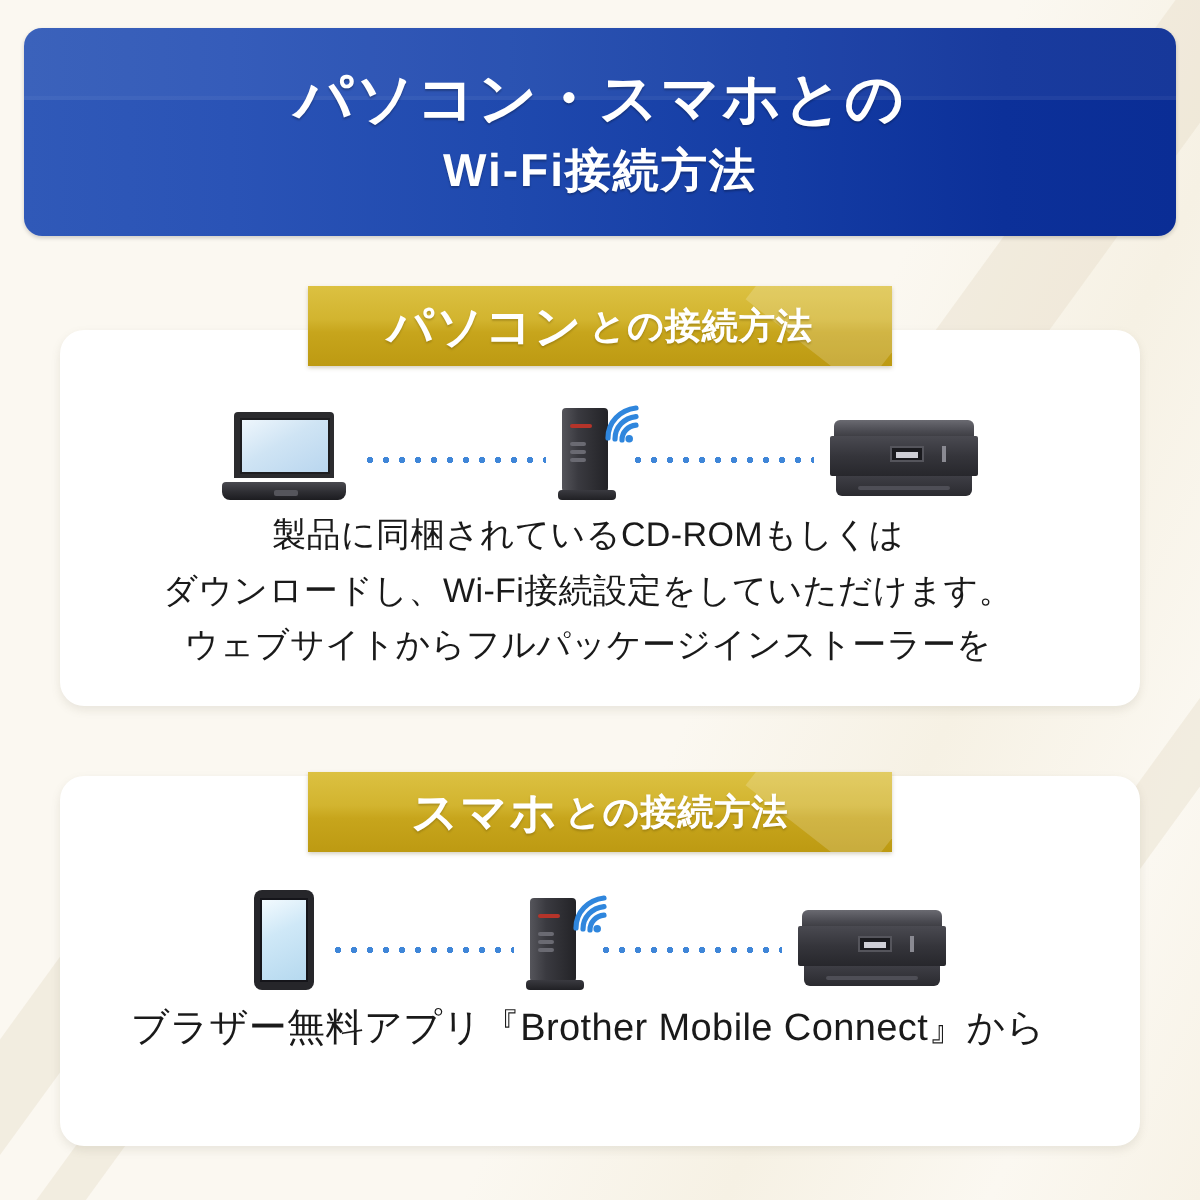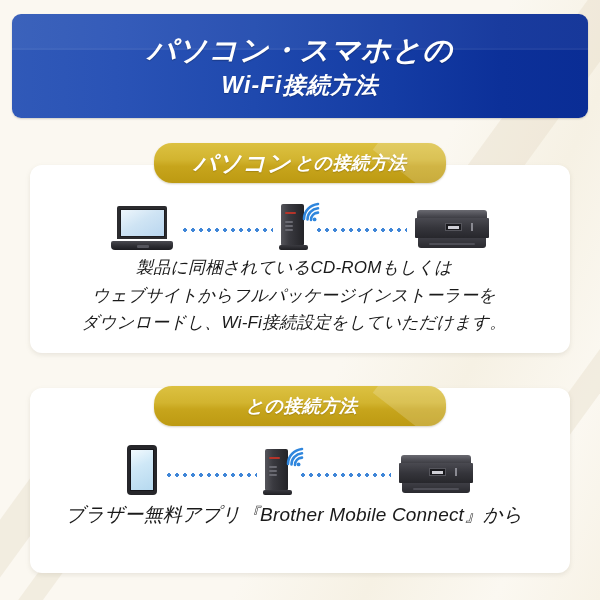--- a/index.html
+++ b/index.html
@@ -8,21 +8,20 @@
     font-family:"Liberation Sans","DejaVu Sans",sans-serif;
     background:#faf7f0;
     overflow:hidden;
     position:relative;
   }
   #page{
     position:absolute;inset:0;
     background:
       linear-gradient(115deg,#fbf8f1 0%,#fbf8f1 58%,#f6f1e4 73%,#fbf8f1 88%,#f7f2e6 100%),
       #faf7f0;
-    font-style: italic;
   }
   
   .bg-streak{position:absolute;background:rgba(229,218,196,.38);transform:rotate(36deg);pointer-events:none;}
   .s1{width:46px;height:360px;left:506px;top:-60px;}
   .s2{width:26px;height:300px;left:566px;top:250px;}
   .s3{width:34px;height:240px;left:-18px;top:430px;}
   .s4{width:20px;height:180px;left:38px;top:486px;}
 
   
   .banner{
@@ -63,21 +62,21 @@
     border-radius:12px;
     box-shadow:0 2px 5px rgba(120,110,90,.14);
   }
   #card-pc{top:165px;height:188px;}
   #card-sp{top:388px;height:185px;}
 
   
   .badge{
     position:absolute;left:50%;transform:translateX(-50%);
     height:40px;min-width:292px;
-    border-radius:18px;
+    border-radius:0;
     background:linear-gradient(180deg,#dcc141 0%,#d2b42f 42%,#c7a51c 58%,#bd9a12 100%);
     box-shadow:0 1px 2px rgba(90,70,10,.25);
     display:flex;align-items:center;justify-content:center;
     padding:0 36px;box-sizing:border-box;
     overflow:hidden;
   }
   .badge:before{
     content:"";position:absolute;right:-12px;top:-26px;width:74px;height:62px;
     background:rgba(255,255,255,.18);transform:rotate(38deg);
   }
@@ -224,27 +223,28 @@
         <div class="btn"></div>
         <div class="tray"></div>
         <div class="trayline"></div>
       </div>
     </div>
 
   </div>
 
   <div class="body-text" id="text-pc">
     <p>製品に同梱されているCD-ROMもしくは</p>
+    <p>ダウンロードし、Wi-Fi接続設定をしていただけます。</p>
     <p>ウェブサイトからフルパッケージインストーラーを</p>
-    <p>ダウンロードし、Wi-Fi接続設定をしていただけます。</p>
   </div>
 
   <div class="card" id="card-sp"></div>
 
   <div class="badge" id="badge-sp">
+    <span class="badge-text badge-big">スマホ</span>
     <span class="badge-text badge-small">との接続方法</span>
   </div>
 
   <div class="diagram" id="diagram-sp">
 
     <div class="dev">
       <div class="phone">
           <div class="pscreen"></div>
         </div>
     </div>

